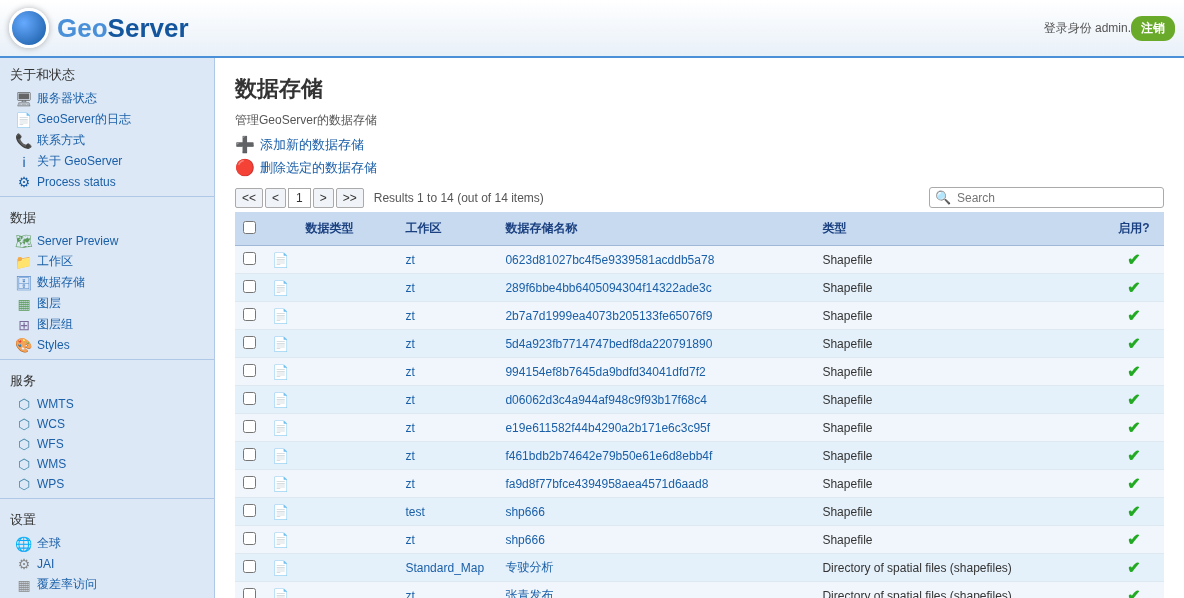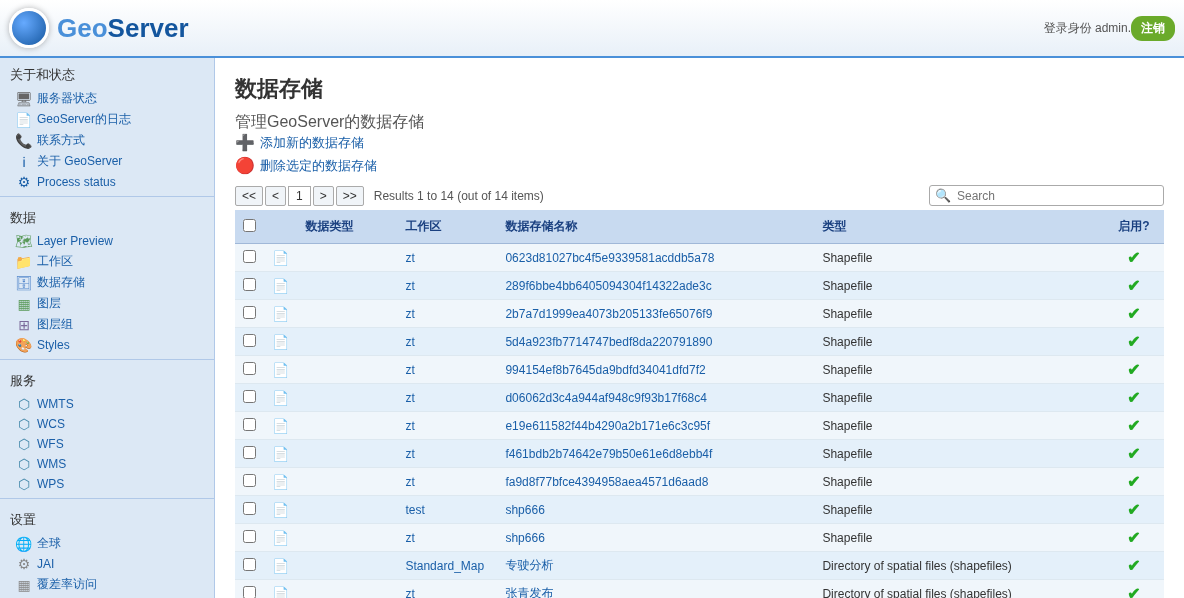--- a/index.html
+++ b/index.html
@@ -84,21 +84,21 @@
       padding: 16px 20px;
       background: #fff;
     }
 
     .page-title {
       font-size: 22px;
       font-weight: bold;
       color: #333;
       margin-bottom: 8px;
     }
-    .page-subtitle { font-size: 16px; color: #555; }
+    .page-subtitle { font-size: 12px; color: #555; margin-bottom: 6px; }
 
     .action-link {
       display: flex;
       align-items: center;
       gap: 5px;
       font-size: 13px;
       color: #1a5fa8;
       margin-bottom: 4px;
       cursor: pointer;
     }
@@ -227,21 +227,21 @@
     <div class="sidebar-item">
       <span class="sidebar-icon">⚙</span>
       <span>Process status</span>
     </div>
 
     <div class="sidebar-divider"></div>
 
     <div class="sidebar-section-title">数据</div>
     <div class="sidebar-item">
       <span class="sidebar-icon" style="color:#5a9a5a;">🗺</span>
-      <span>Layer Preview</span>
+      <span>Server Preview</span>
     </div>
     <div class="sidebar-item">
       <span class="sidebar-icon icon-folder">📁</span>
       <span>工作区</span>
     </div>
     <div class="sidebar-item">
       <span class="sidebar-icon icon-db">🗄</span>
       <span>数据存储</span>
     </div>
     <div class="sidebar-item">

